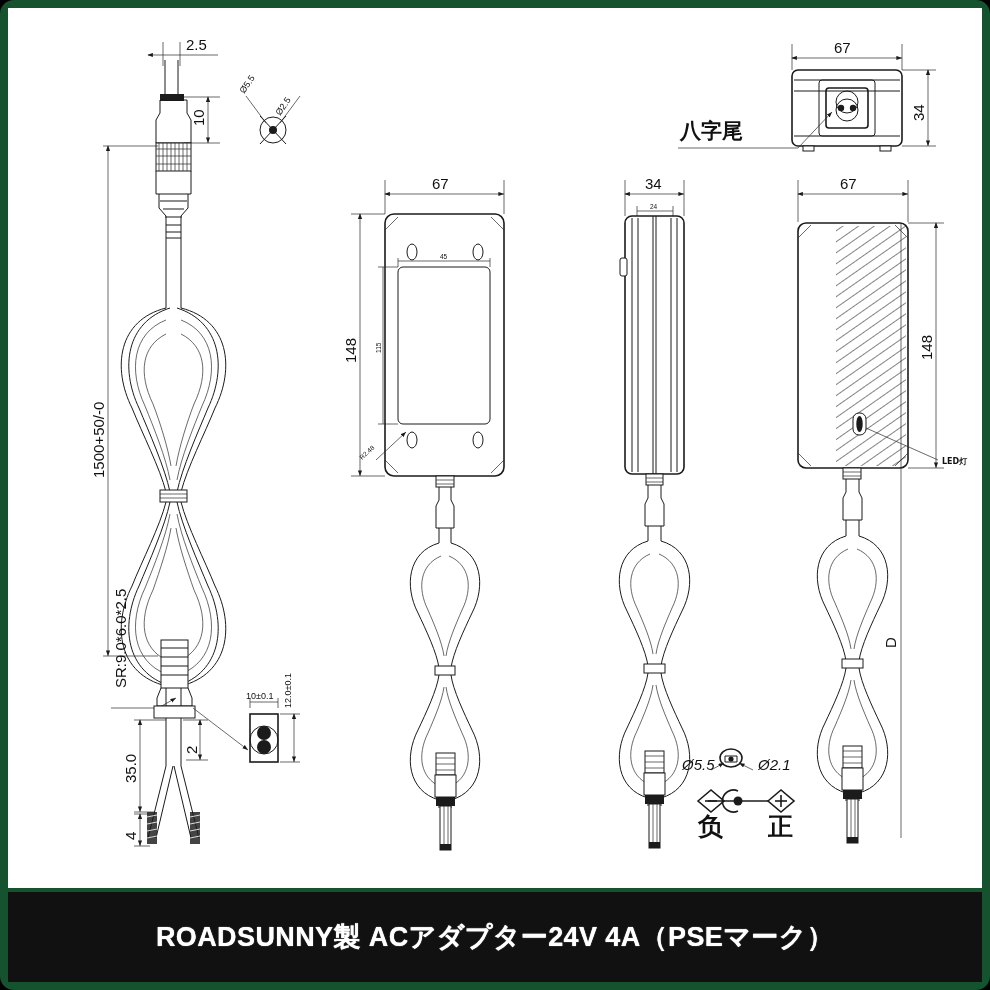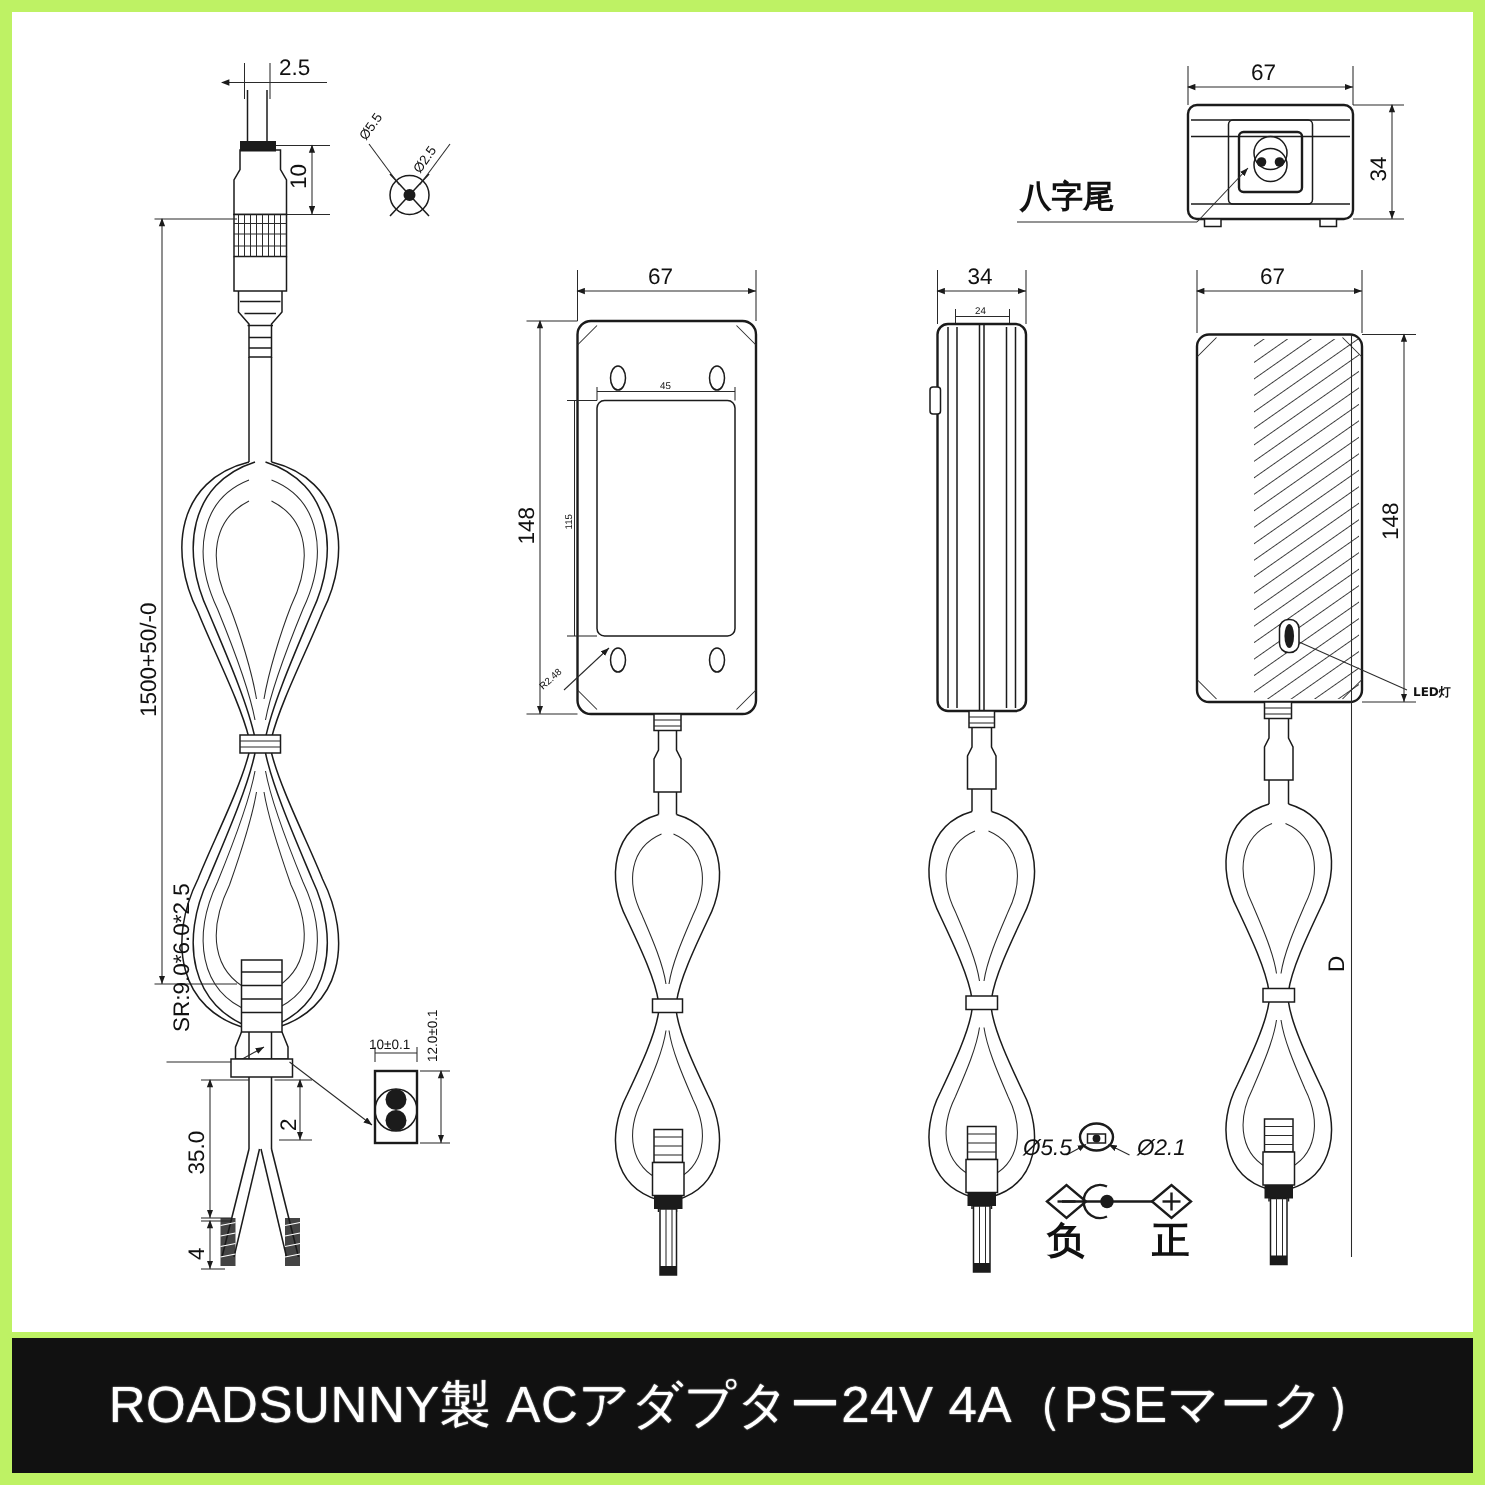--- a/index.html
+++ b/index.html
@@ -1,23 +1,23 @@
 <!DOCTYPE html>
 <html><head>
 <meta charset="utf-8">
 <style>
   html,body{margin:0;padding:0;background:#000;}
   body{width:990px;height:990px;overflow:hidden;
        font-family:"Liberation Sans","DejaVu Sans",sans-serif;}
-  #page{position:relative;width:990px;height:990px;background:#bef264;}
+  #page{position:relative;width:990px;height:990px;background:#14532d;border-radius:14px;}
   #sheet{position:absolute;left:8px;top:8px;width:974px;height:880px;
          background:#fff;overflow:hidden;}
   #banner{position:absolute;left:8px;top:892px;width:974px;height:90px;
           background:#111;display:flex;align-items:center;justify-content:center;}
-  #banner .cap{color:#fff;font-size:34px;font-weight:normal;letter-spacing:.4px;
+  #banner .cap{color:#fff;font-size:27px;font-weight:bold;letter-spacing:.4px;
                white-space:nowrap;text-shadow:0 0 1px #fff;}
   svg.draw{position:absolute;left:0;top:0;width:974px;height:880px;display:block;}
   .ln{stroke:#1b1b1b;fill:none;stroke-width:1;}
   .ln2{stroke:#1b1b1b;fill:none;stroke-width:1.6;}
   .thin{stroke:#2a2a2a;fill:none;stroke-width:.7;}
   .fillk{fill:#1b1b1b;}
   .fillw{fill:#fff;stroke:#1b1b1b;stroke-width:1;}
   .dimtxt{font-family:"Liberation Sans",sans-serif;fill:#111;font-size:15px;}
   .dimsm{font-family:"Liberation Sans",sans-serif;fill:#111;font-size:9px;}
   .dimxs{font-family:"Liberation Sans",sans-serif;fill:#111;font-size:6.5px;}

